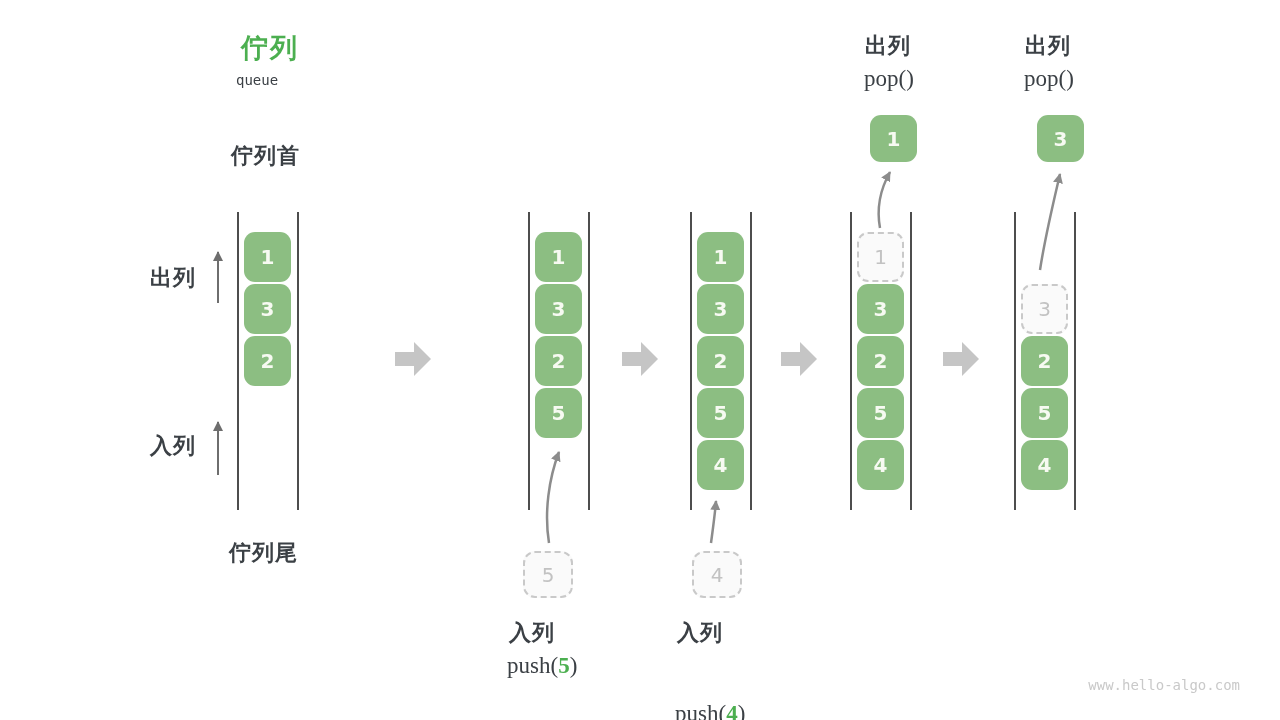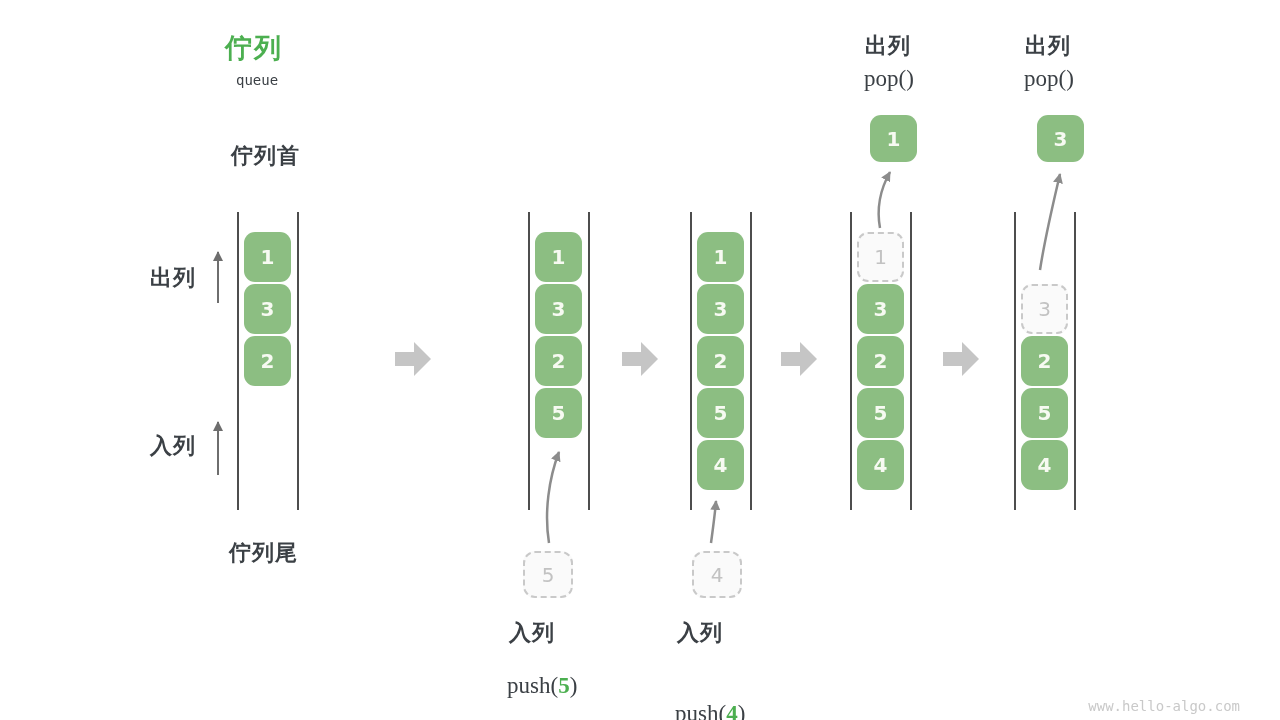--- a/index.html
+++ b/index.html
@@ -30,21 +30,21 @@
   }
   .cell.free{left:auto;top:auto;}
   .watermark{font-family:"DejaVu Sans Mono",monospace;font-size:14px;color:#c9c9c9;}
   svg.overlay{position:absolute;left:0;top:0;pointer-events:none;}
 </style>
 </head>
 <body>
 
 <div class="canvas">
 
-  <div class="abs title-zh" style="left:225px;top:30px;">佇列</div>
+  <div class="abs title-zh" style="left:241px;top:30px;">佇列</div>
   <div class="abs title-en" style="left:236px;top:72px;">queue</div>
 
   <div class="abs zh-bold" style="left:231px;top:141px;">佇列首</div>
   <div class="abs zh-bold" style="left:229px;top:538px;">佇列尾</div>
 
   <div class="abs zh-bold" style="left:150px;top:263px;">出列</div>
   <div class="abs zh-bold" style="left:150px;top:431px;">入列</div>
 
   <svg class="overlay" width="1280" height="720" viewBox="0 0 1280 720">
     <defs>
@@ -121,23 +121,23 @@
 
   <div class="abs zh-bold" style="left:865px;top:31px;">出列</div>
   <div class="abs mono" style="left:864px;top:66px;font-size:23px;">pop()</div>
   <div class="abs zh-bold" style="left:1025px;top:31px;">出列</div>
   <div class="abs mono" style="left:1024px;top:66px;font-size:23px;">pop()</div>
 
   <div class="cell ghost free abs" style="left:523px;top:551px;width:50px;height:47px;border-radius:12px;">5</div>
   <div class="cell ghost free abs" style="left:692px;top:551px;width:50px;height:47px;border-radius:12px;">4</div>
 
   <div class="abs zh-bold" style="left:509px;top:618px;">入列</div>
-  <div class="abs mono" style="left:507px;top:673px;font-size:23px;text-align:center;">
+  <div class="abs mono" style="left:507px;top:653px;font-size:23px;text-align:center;">
     <span>push(</span><span class="green">5</span><span>)</span>
   </div>
   <div class="abs zh-bold" style="left:677px;top:618px;">入列</div>
   <div class="abs mono" style="left:675px;top:653px;font-size:23px;margin-top:48px;">
     <span>push(</span><span class="green">4</span><span>)</span>
   </div>
 
-  <div class="abs watermark" style="right:40px;top:677px;margin-top:21px;">www.hello-algo.com</div>
+  <div class="abs watermark" style="right:40px;top:677px;">www.hello-algo.com</div>
 
 </div>
 
 </body></html>

